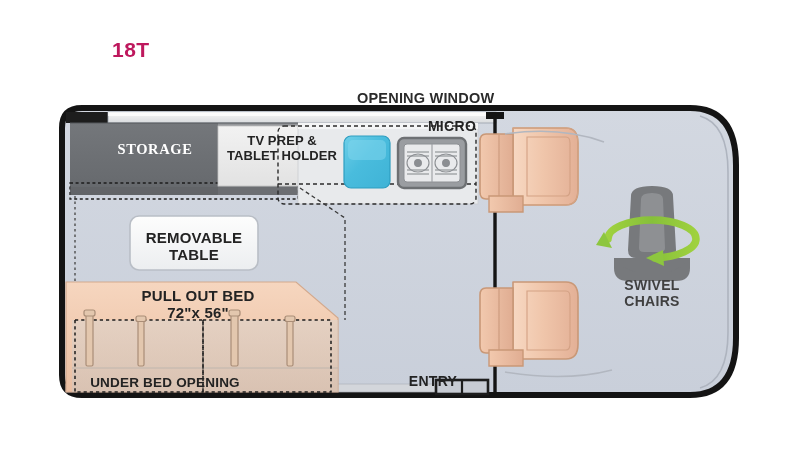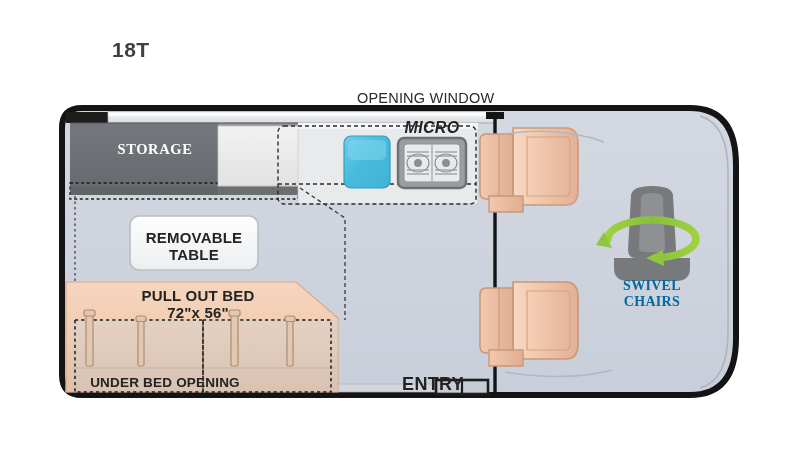--- a/index.html
+++ b/index.html
@@ -23,31 +23,31 @@
     height: 471px;
   }
 
   
   .model-title {
     position: absolute;
     left: 112px;
     top: 38px;
     font-size: 21px;
     font-weight: bold;
-    color: #404040;
+    color: #be185d;
     letter-spacing: 0.5px;
   }
 
   
   .window-caption {
     position: absolute;
     left: 357px;
     top: 90px;
     font-size: 14.5px;
-    font-weight: normal;
+    font-weight: bold;
     color: #2b2b2b;
     letter-spacing: 0.2px;
     white-space: nowrap;
   }
 
   
   .plan-svg {
     position: absolute;
     left: 0;
     top: 0;
@@ -67,42 +67,42 @@
     left: 92px; top: 141px; width: 126px;
     font-size: 14.5px; color: #ffffff;
     letter-spacing: 0.6px;
     font-family: Liberation Serif, serif;
   }
   .lbl-tvprep {
     left: 222px; top: 134px; width: 120px;
     font-size: 13px; letter-spacing: 0.1px;
   }
   .lbl-micro {
-    left: 390px; top: 119px; width: 84px;
-    font-size: 16px; letter-spacing: 0.3px; font-style: italic;
+    left: 410px; top: 119px; width: 84px;
+    font-size: 14px; letter-spacing: 0.3px;
   }
   .lbl-table {
     left: 140px; top: 230px; width: 108px;
     font-size: 15px; letter-spacing: 0.2px;
   }
   .lbl-bed {
     left: 108px; top: 288px; width: 180px;
     font-size: 15px; letter-spacing: 0.2px;
   }
   .lbl-underbed {
     left: 70px; top: 375px; width: 190px;
     font-size: 13.5px; letter-spacing: 0.2px;
   }
   .lbl-entry {
     left: 378px; top: 374px; width: 110px;
-    font-size: 18px; letter-spacing: 0.3px;
+    font-size: 14px; letter-spacing: 0.3px;
   }
   .lbl-swivel {
     left: 592px; top: 278px; width: 120px;
-    font-size: 14px; letter-spacing: 0.3px; color: #0369a1; font-family: Liberation Serif, serif;
+    font-size: 14px; letter-spacing: 0.3px; color: #404040;
   }
 </style>
 </head>
 <body>
 
 <div class="stage">
 
   <div class="model-title">18T</div>
 
   <div class="window-caption">OPENING WINDOW</div>
@@ -336,20 +336,22 @@
 
     <g>
       <path d="M 505 134 Q 560 126 604 142" fill="none" stroke="#b2b7c0" stroke-width="1.5"></path>
       <path d="M 505 372 Q 566 382 612 370" fill="none" stroke="#b2b7c0" stroke-width="1.5"></path>
     </g>
 
   </svg>
 
   <div class="lbl lbl-storage">STORAGE</div>
 
+  <div class="lbl lbl-tvprep">TV PREP &amp;
+TABLET HOLDER</div>
 
   <div class="lbl lbl-micro">MICRO</div>
 
   <div class="lbl lbl-table">REMOVABLE
 TABLE</div>
 
   <div class="lbl lbl-bed">PULL OUT BED
 72"x 56"</div>
 
   <div class="lbl lbl-underbed">UNDER BED OPENING</div>

